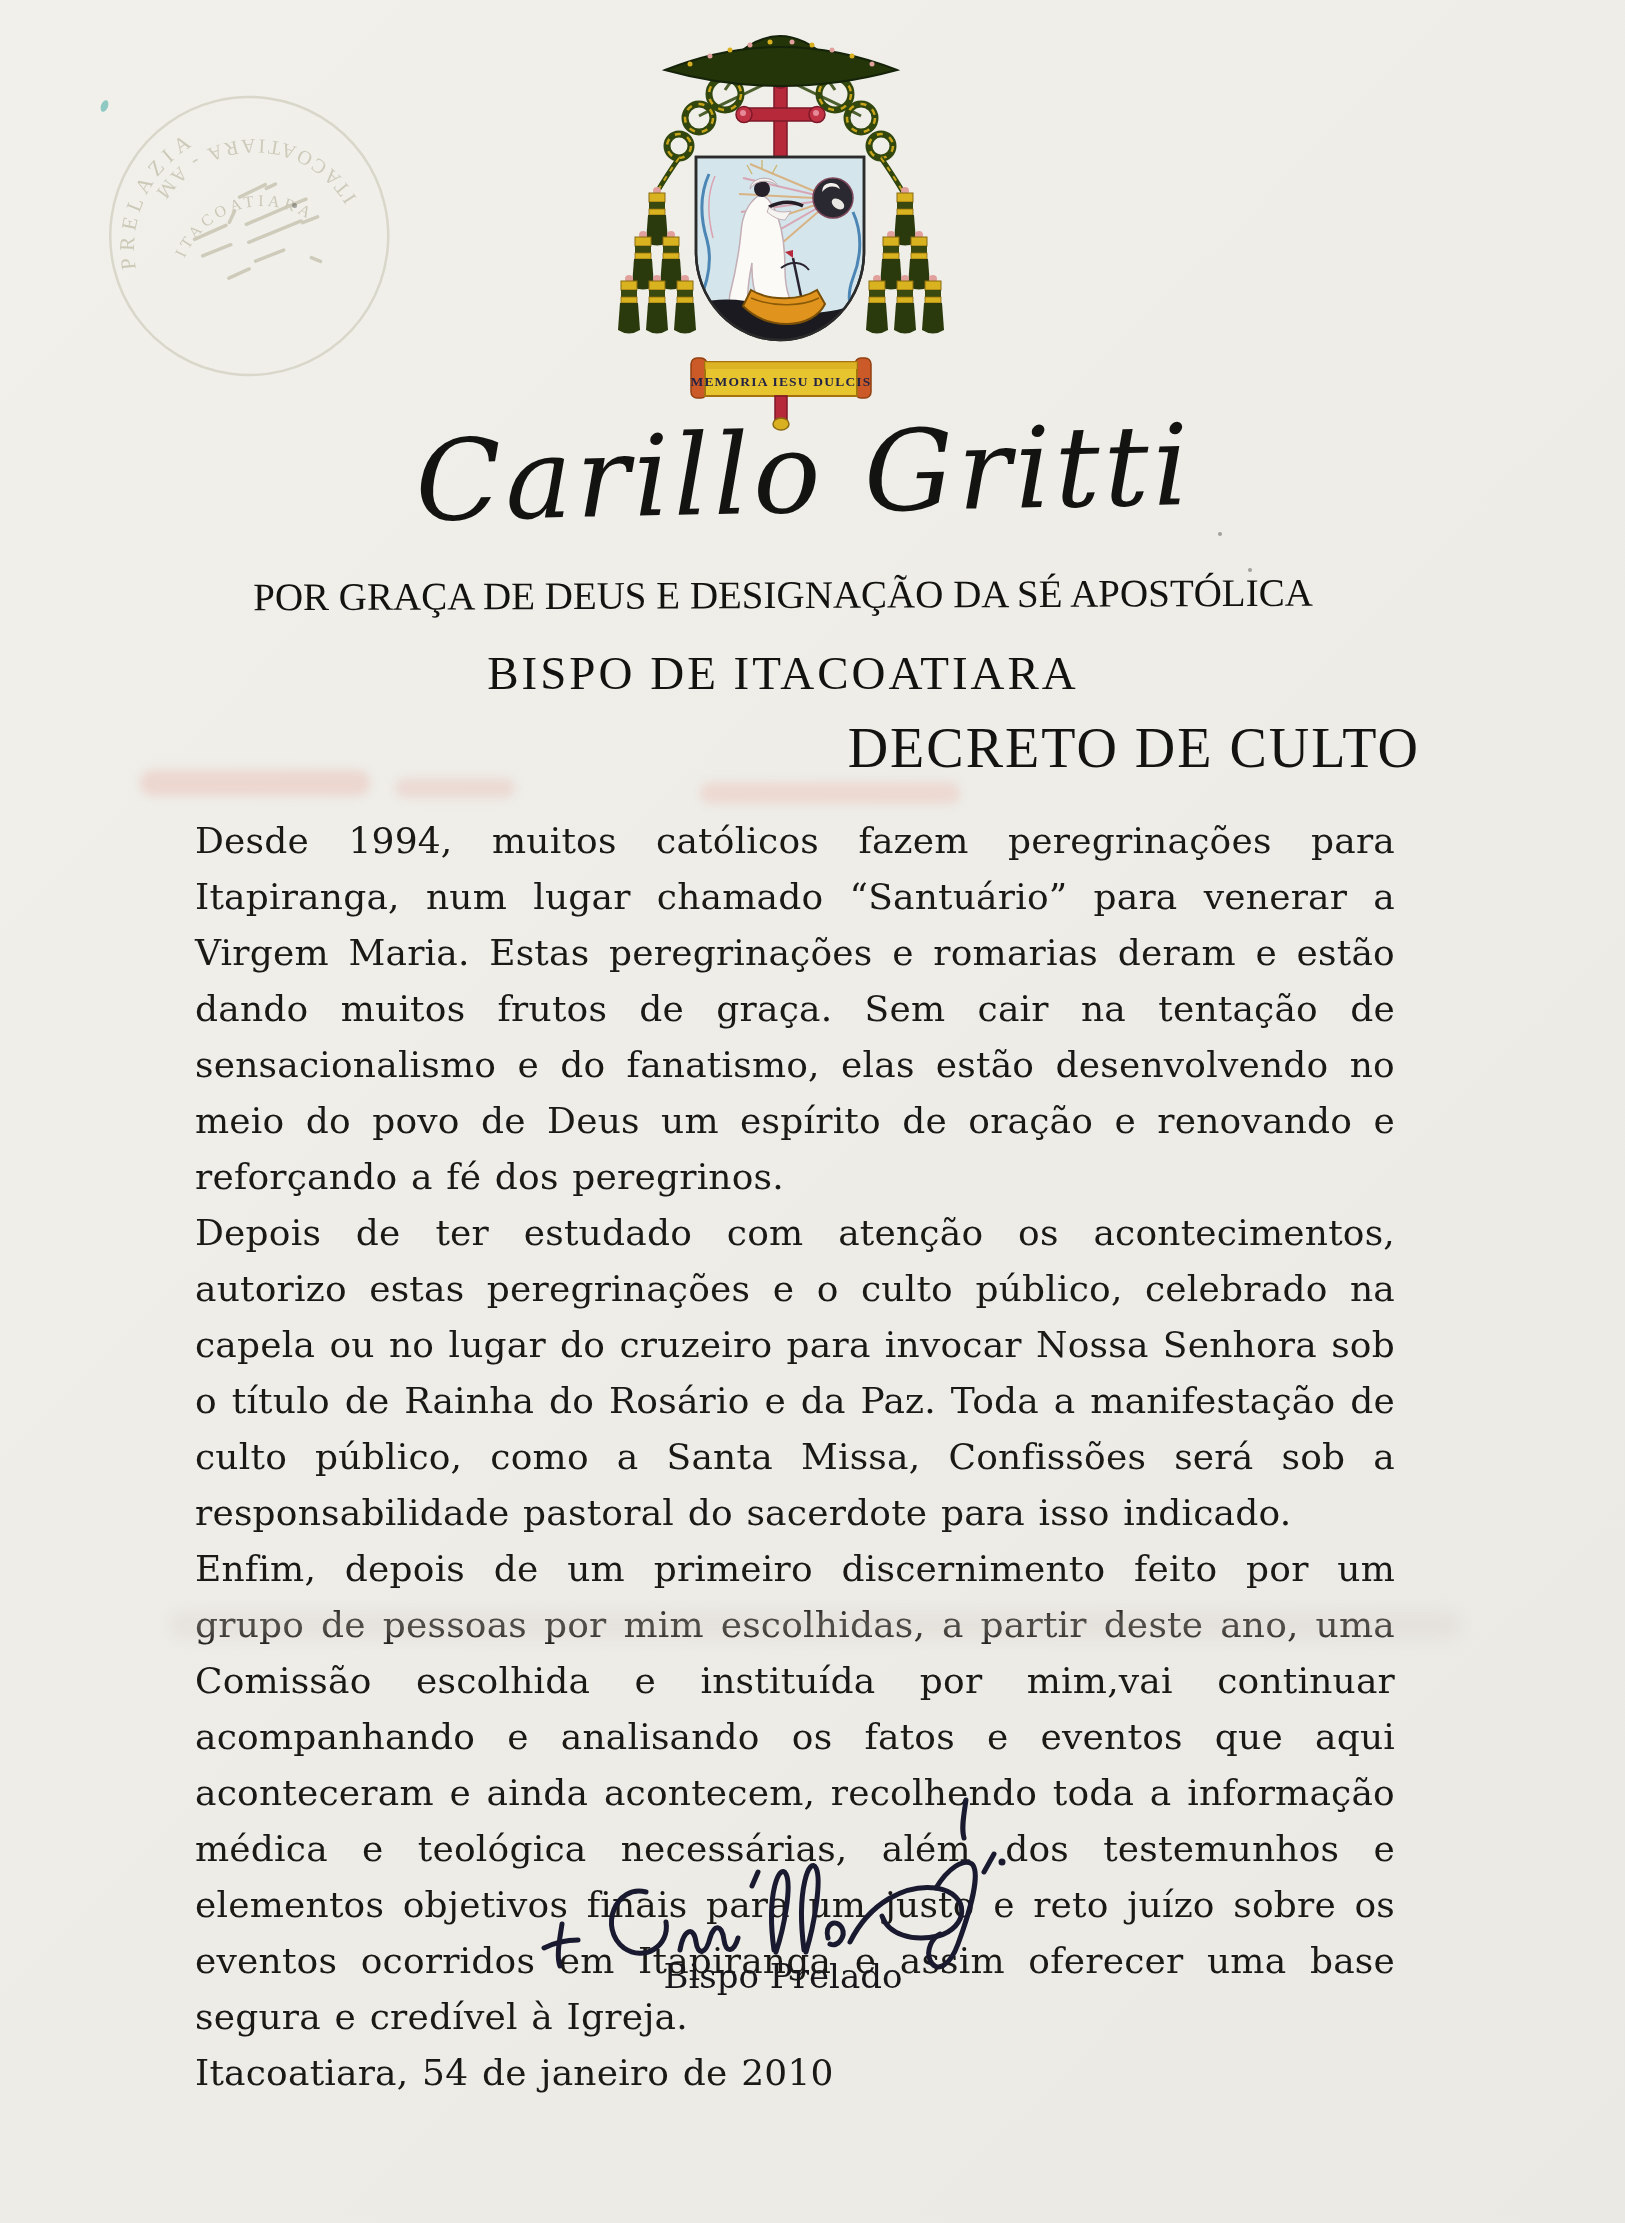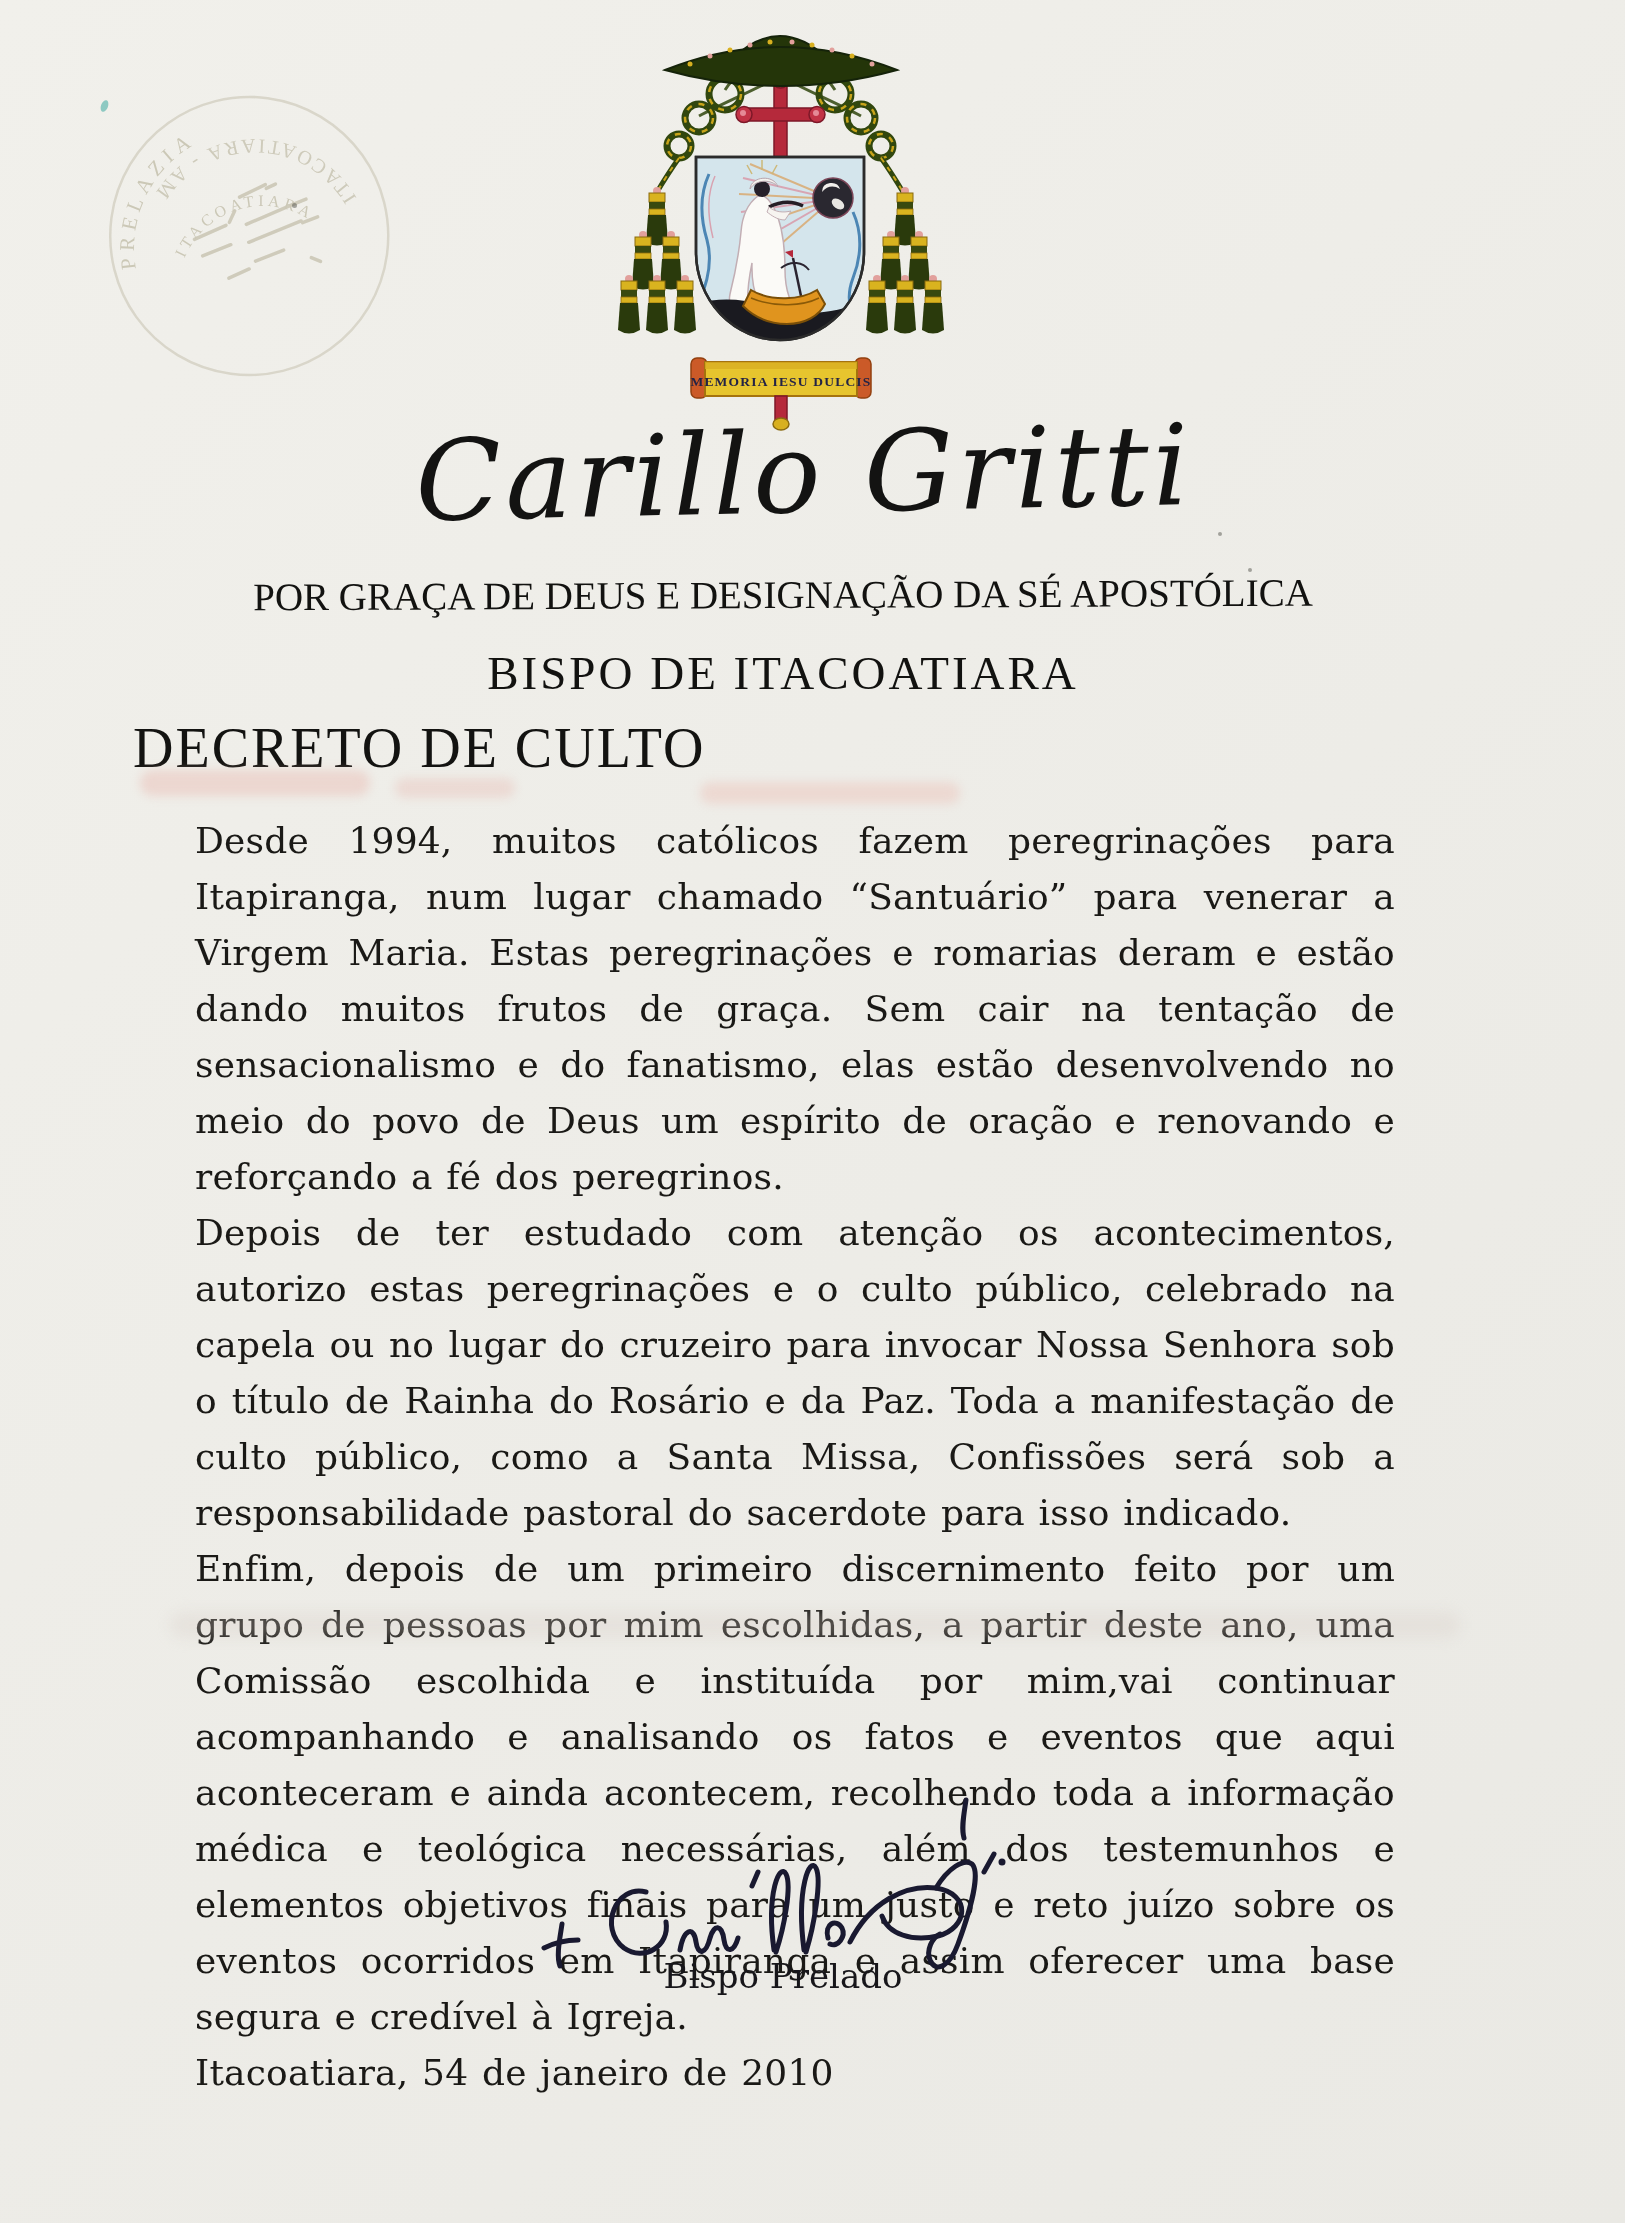--- a/index.html
+++ b/index.html
@@ -12,21 +12,21 @@
   
   .coa{position:absolute;left:595px;top:6px;width:372px;height:428px;}
   
   .script-name{position:absolute;left:204px;top:398px;width:1200px;text-align:center;
         font-family:"DejaVu Serif",serif;font-style:italic;font-size:112px;line-height:150px;
         color:#131312;transform:rotate(-1.2deg);letter-spacing:4px;}
   .h1{position:absolute;left:133px;top:572px;width:1300px;text-align:center;white-space:nowrap;
         font-family:"Liberation Serif",serif;font-size:39px;color:#121210;transform:rotate(-.25deg);}
   .h2{position:absolute;left:133px;top:646px;width:1300px;text-align:center;
         font-family:"Liberation Serif",serif;font-size:47px;letter-spacing:3px;color:#121210;}
-  .doc-title{position:absolute;left:133px;top:716px;width:1300px;text-align:left;
+  .doc-title{position:absolute;left:120px;top:716px;width:1300px;text-align:right;
         font-family:"Liberation Serif",serif;font-size:56px;letter-spacing:2px;color:#131311;}
   .body-text{position:absolute;left:195px;top:813px;width:1200px;
         font-family:"DejaVu Serif",serif;font-size:36px;line-height:56px;color:#1a1916;
         letter-spacing:.2px;word-spacing:2px;text-align:justify;}
   .body-text p{margin:0;}
   .body-text .dateline{text-align:left;}
   .sig{position:absolute;left:528px;top:1788px;width:525px;height:230px;}
   .footer-name{position:absolute;left:183px;top:1996px;width:1200px;text-align:center;
         font-family:"DejaVu Serif",serif;font-size:34px;color:#17161a;}
   .footer-title{position:absolute;left:183px;top:1956px;width:1200px;text-align:center;

